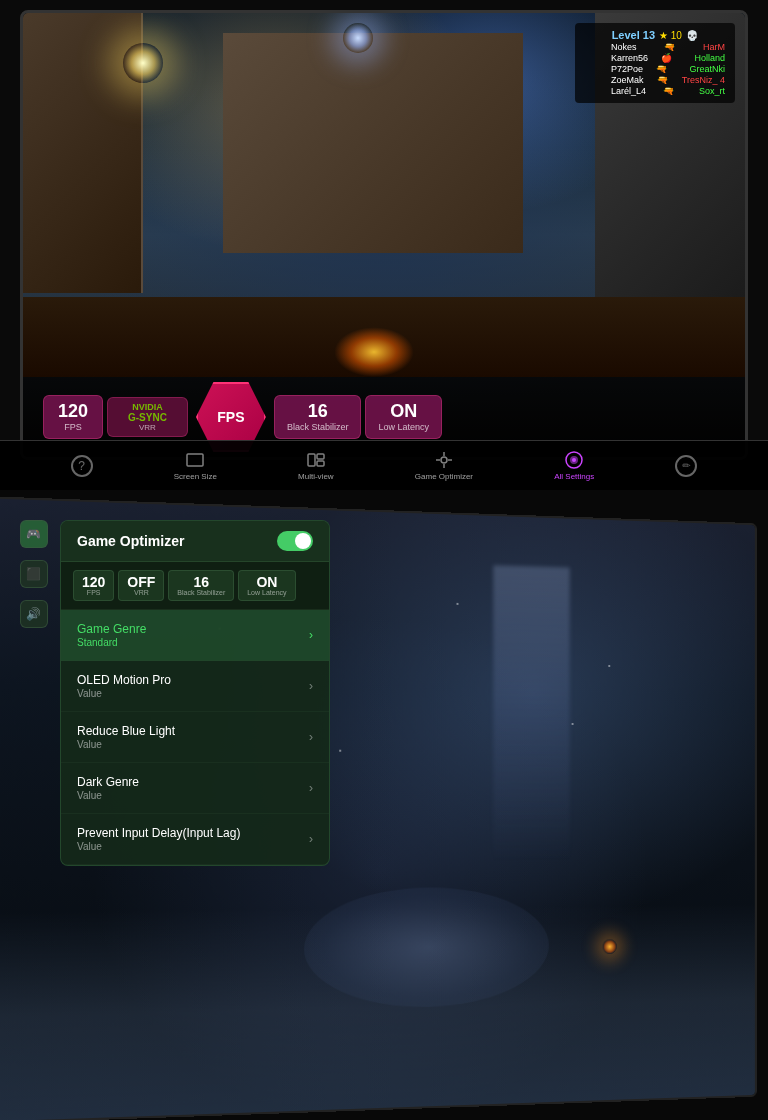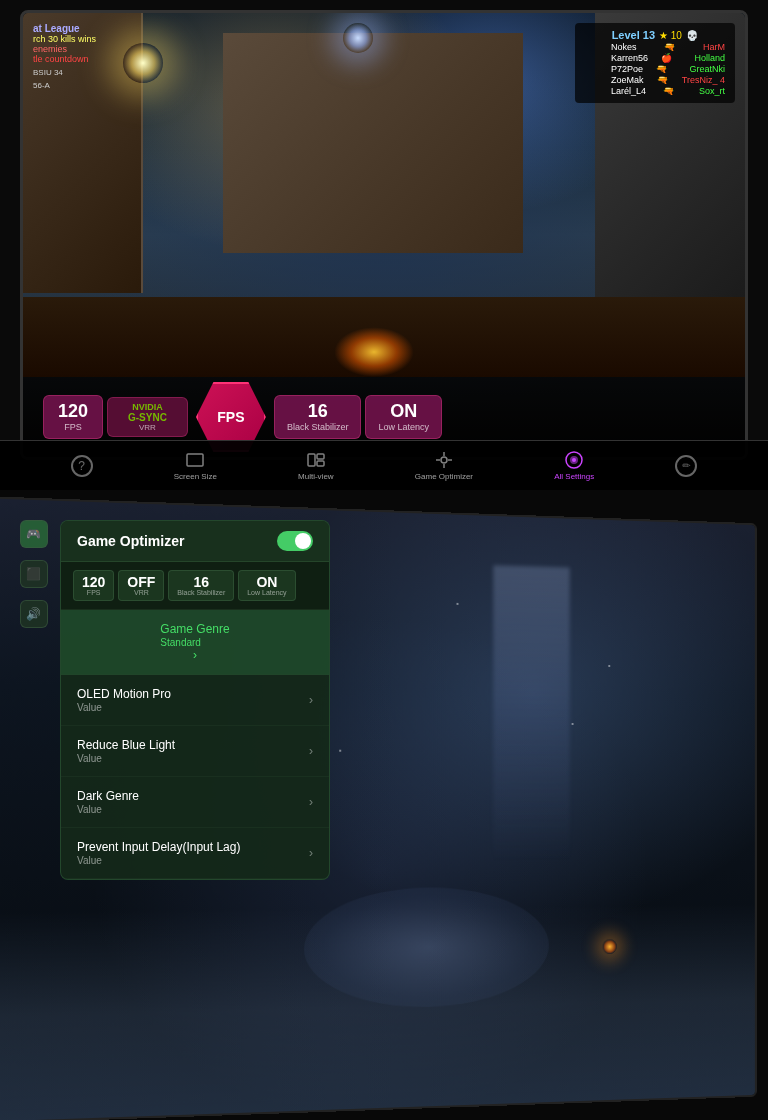--- a/index.html
+++ b/index.html
@@ -514,21 +514,20 @@
       padding: 12px 16px;
       border-bottom: 1px solid rgba(40,70,45,0.3);
       cursor: pointer;
       display: flex;
       align-items: center;
       justify-content: space-between;
     }
 
     .menu-item.active {
       background: rgba(40,100,55,0.5);
-      flex-direction: column;
     }
 
     .menu-item-left {}
 
     .menu-item-title {
       color: #fff;
       font-size: 12px;
       font-weight: 500;
     }
 
@@ -568,28 +567,20 @@
 
       <div class="light-left"></div>
       <div class="light-center"></div>
 
       <div class="game-floor"></div>
 
       <div class="weapon-area">
         <div class="muzzle-flash"></div>
       </div>
 
-      <div class="hud-left">
-        <div class="hud-title">at League</div>
-        <div class="hud-kills">rch 30 kills wins</div>
-        <div class="hud-enemies">enemies</div>
-        <div class="hud-countdown">tle countdown</div>
-        <div class="hud-score">BSIU  34</div>
-        <div class="hud-score">56-A</div>
-      </div>
 
       <div class="hud-overlay">
         <div class="level-badge">
           <span class="level-text">Level 13</span>
           <span class="star-icon">★ 10</span>
           <span class="skull-icon">💀</span>
         </div>
         <div class="scoreboard">
           <div class="score-row">
             <span class="player-name">Nokes</span>

